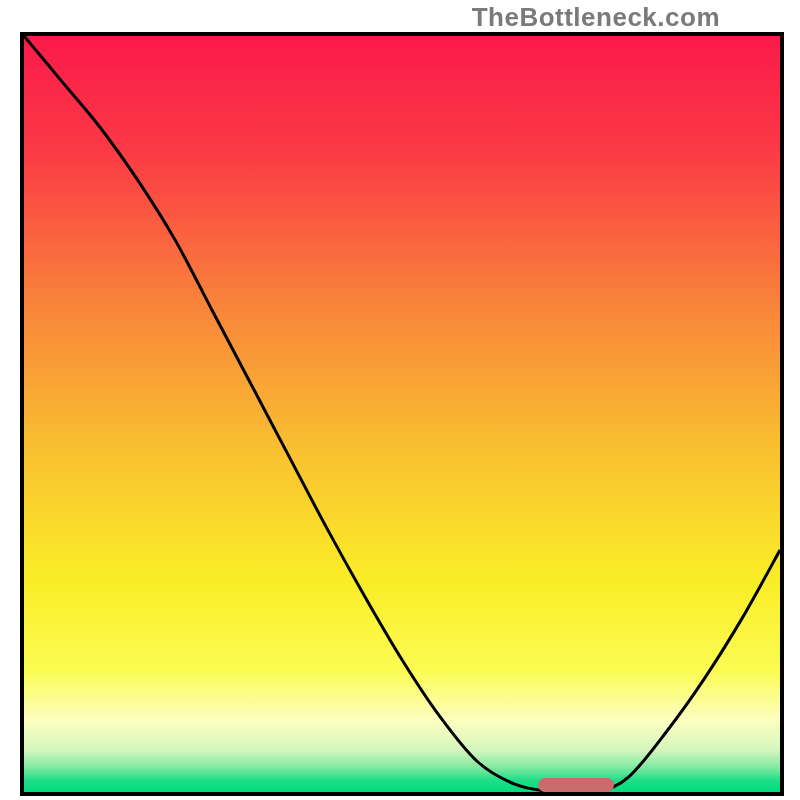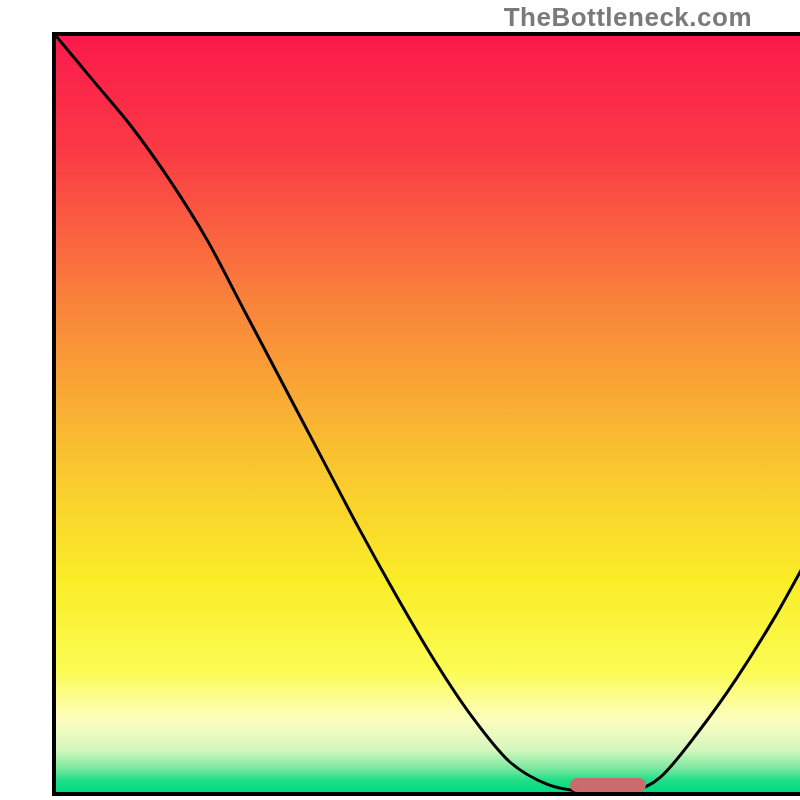--- a/index.html
+++ b/index.html
@@ -8,21 +8,20 @@
     width: 800px;
     height: 800px;
     background: #ffffff;
     font-family: Arial, Helvetica, sans-serif;
     overflow: hidden;
   }
   .frame {
     position: relative;
     width: 728px;
     height: 800px;
-    margin-left: 32px;
   }
   .watermark {
     position: absolute;
     top: 2px;
     right: 8px;
     font-size: 26px;
     font-weight: bold;
     color: #7a7a7a;
     letter-spacing: 0.5px;
     z-index: 10;

